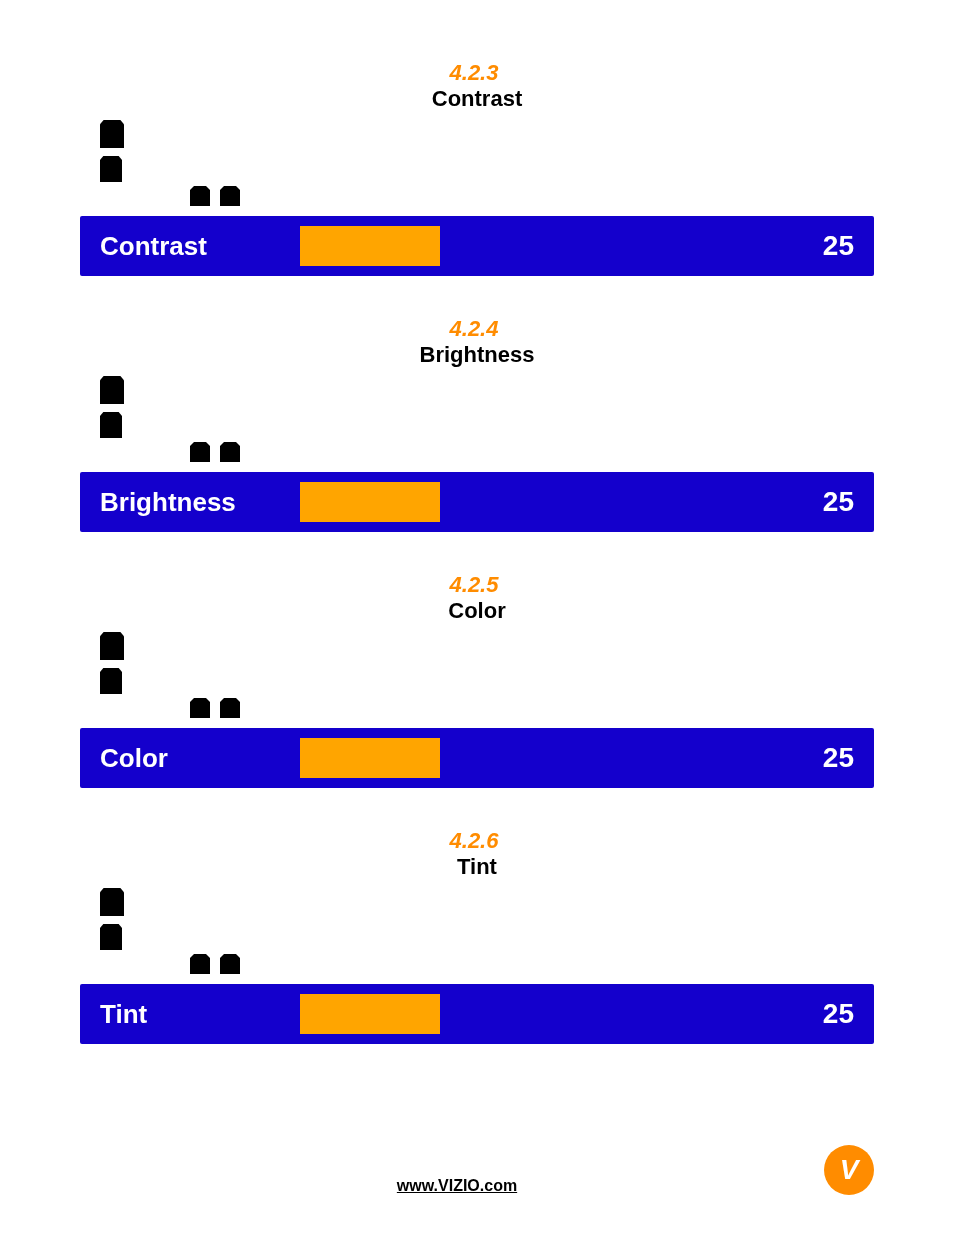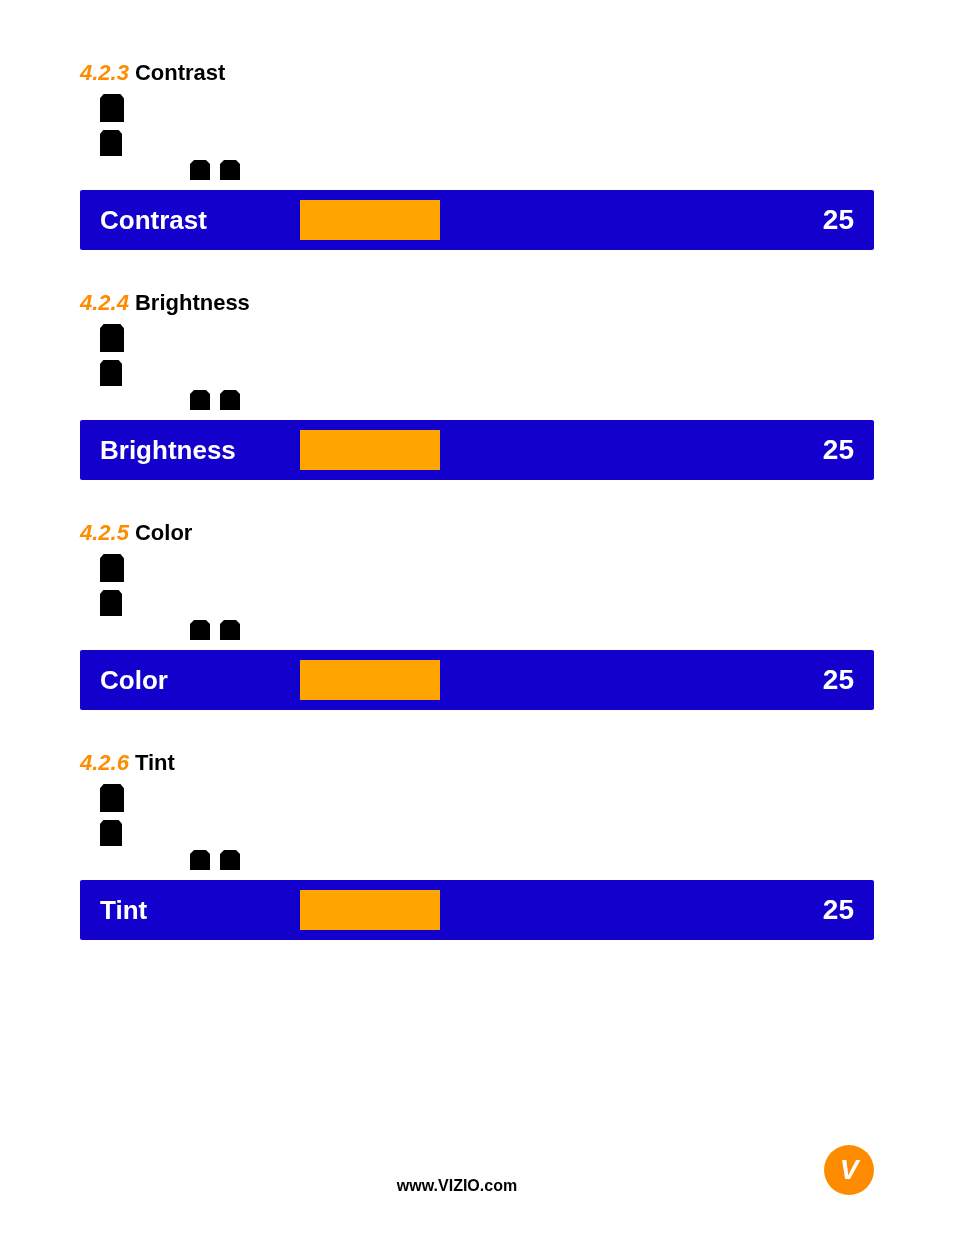--- a/index.html
+++ b/index.html
@@ -16,20 +16,21 @@
     }
 
     .section {
       margin-bottom: 40px;
     }
 
     .section-header {
       display: flex;
       align-items: center;
       margin-bottom: 8px;
+      flex-direction: column;
     }
 
     .section-number {
       color: #FF8C00;
       font-size: 22px;
       font-weight: bold;
       font-style: italic;
       margin-right: 6px;
     }
 
@@ -78,20 +79,21 @@
     }
 
     .footer {
       position: absolute;
       bottom: 40px;
       left: 0;
       right: 0;
       display: flex;
       align-items: center;
       justify-content: center;
+      text-decoration: underline;
     }
 
     .footer-text {
       font-size: 16px;
       font-weight: bold;
       color: #000000;
       margin-right: 40px;
     }
 
     .vizio-logo {

